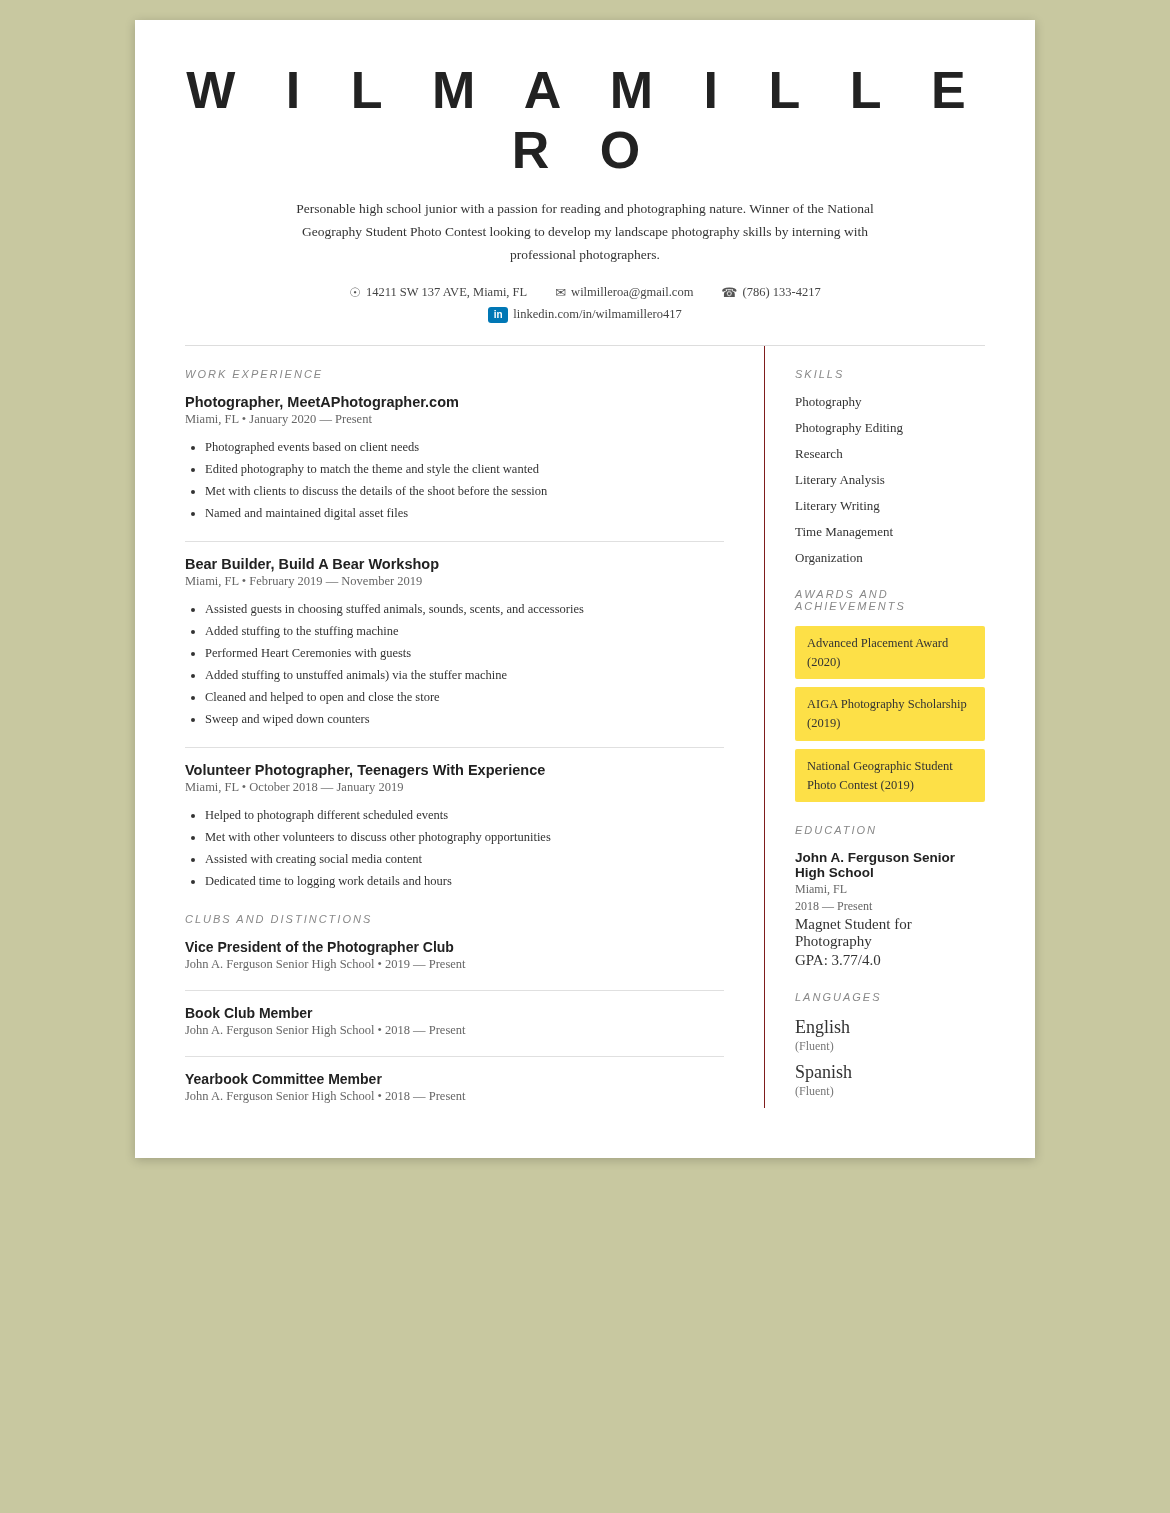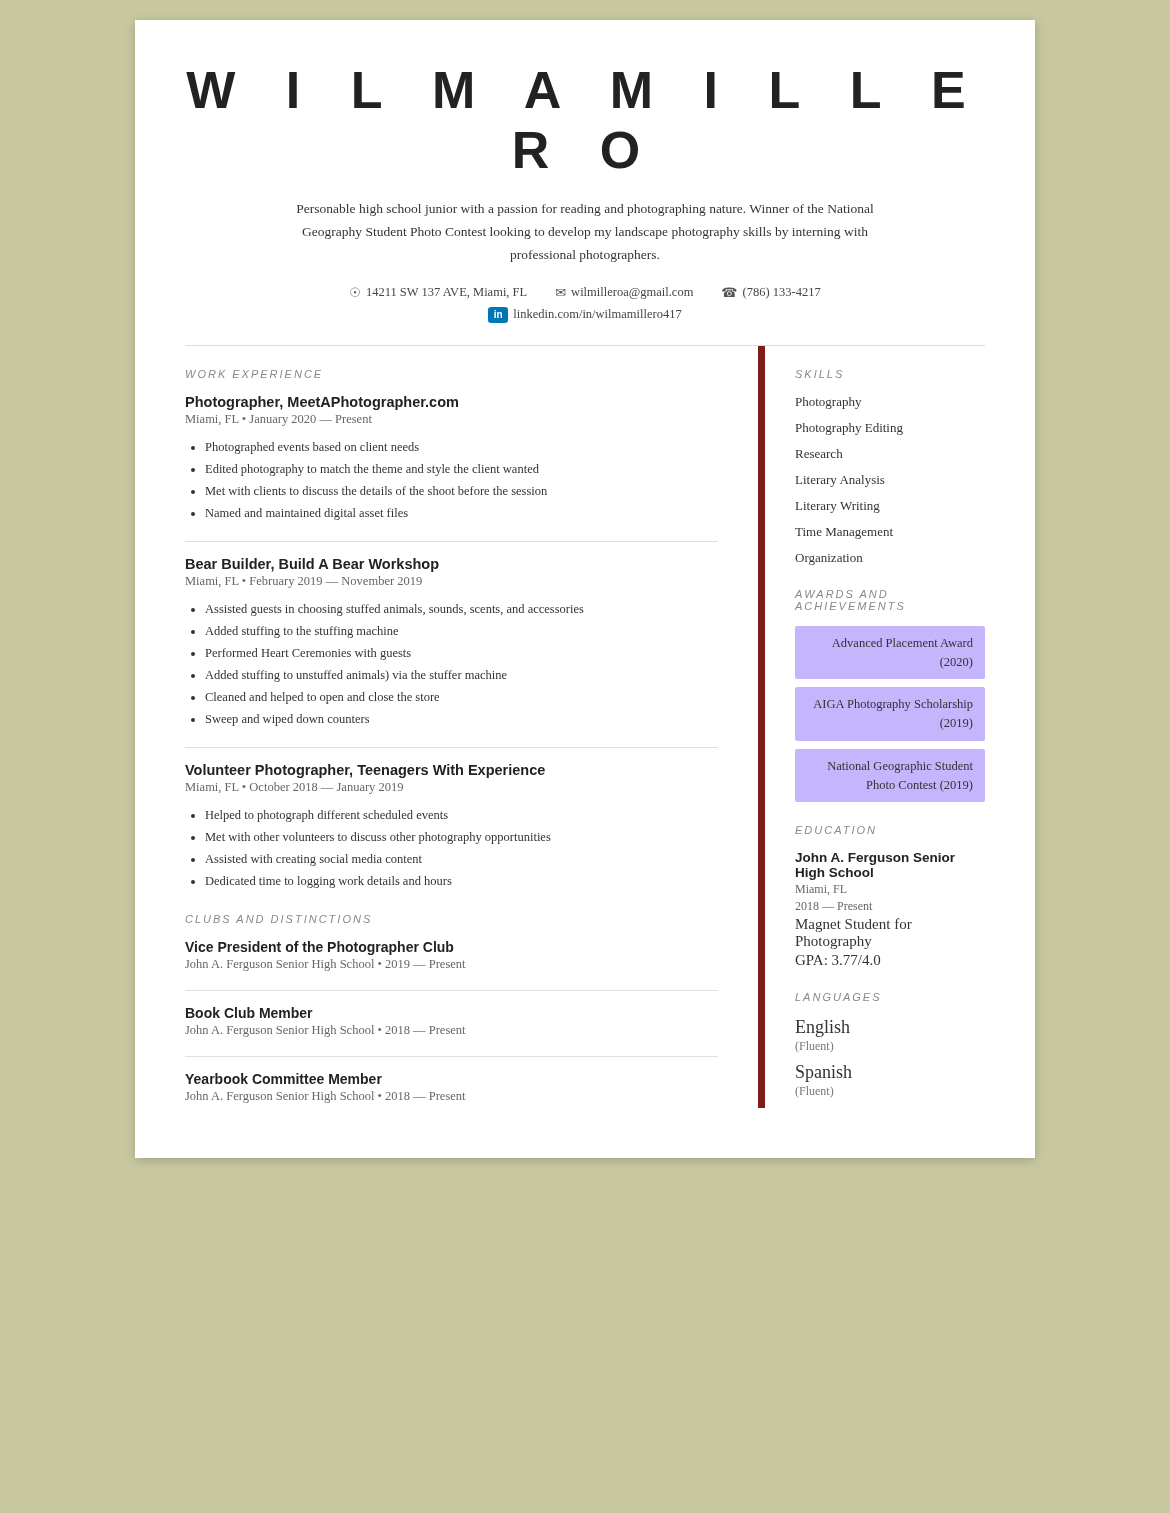--- a/index.html
+++ b/index.html
@@ -85,21 +85,21 @@
       border-top: 1px solid #ddd;
       margin-bottom: 0;
     }
     .two-col {
       display: flex;
       gap: 0;
     }
     .left-col {
       flex: 1;
       padding-right: 40px;
-      border-right: 7px solid #7f1d1d;
+      border-right: 1px solid #7f1d1d;
     }
     .right-col {
       width: 220px;
       padding-left: 30px;
     }
     .section-title {
       font-family: Arial, sans-serif;
       font-size: 11px;
       font-weight: normal;
       letter-spacing: 2px;
@@ -136,28 +136,27 @@
       border: none;
       border-top: 1px solid #e0e0e0;
       margin: 18px 0 14px 0;
     }
     .skill-item {
       font-size: 13px;
       color: #333;
       margin-bottom: 10px;
     }
     .award-box {
-      background: #c4b5fd;
+      background: #fde047;
       padding: 8px 12px;
       font-size: 12.5px;
       color: #333;
       margin-bottom: 8px;
       border-radius: 2px;
       line-height: 1.5;
-      text-align: right;
     }
     .edu-school {
       font-family: Arial, sans-serif;
       font-size: 13.5px;
       font-weight: bold;
       color: #222;
       margin-bottom: 2px;
     }
     .edu-meta {
       font-size: 12px;

